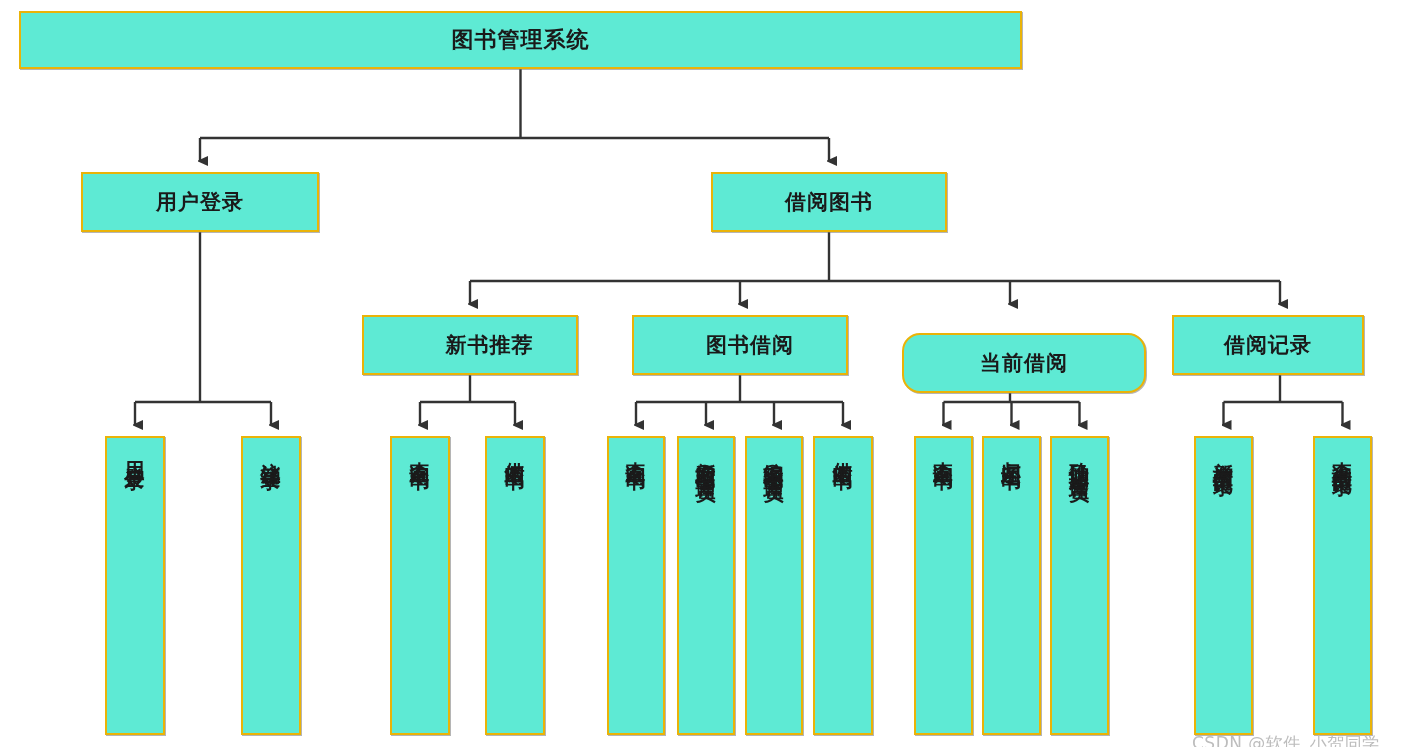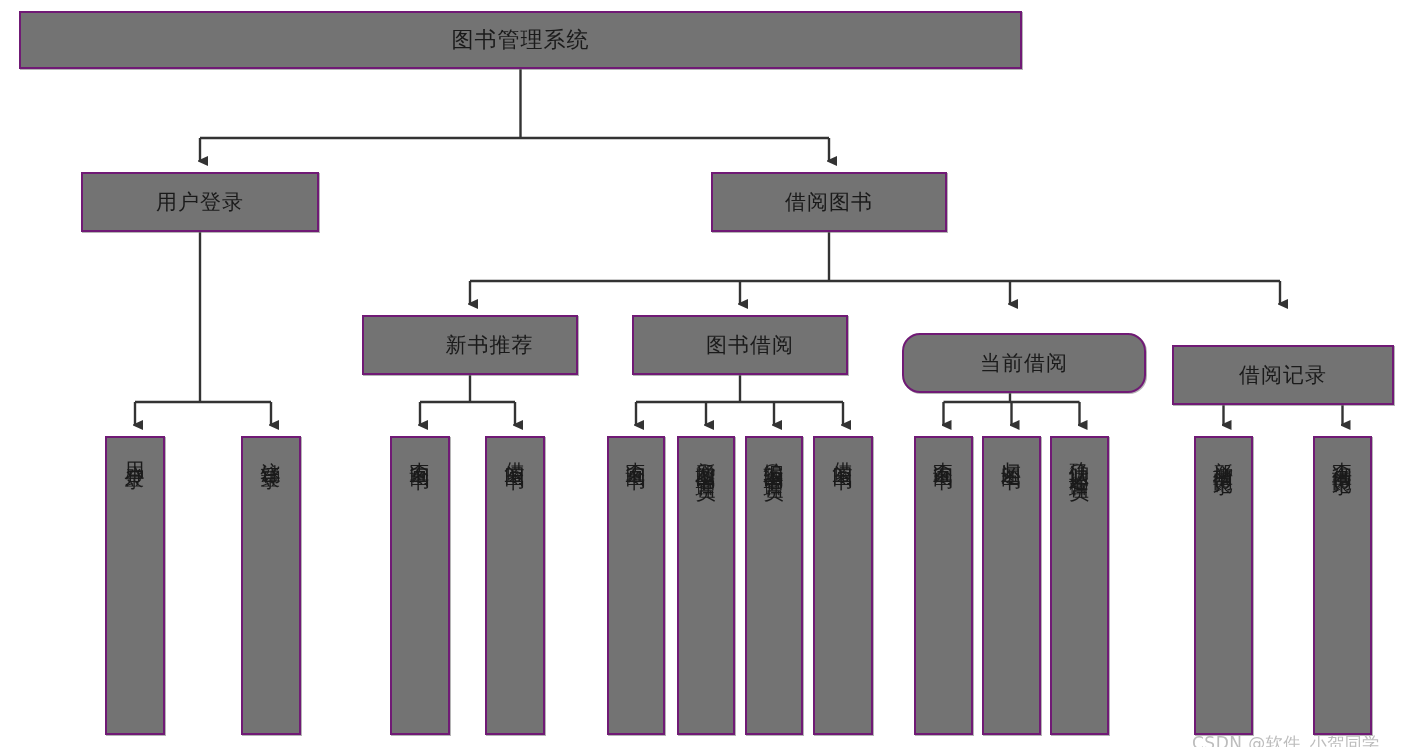--- a/index.html
+++ b/index.html
@@ -20,26 +20,27 @@
   svg.edges {
     position: absolute;
     left: 0;
     top: 0;
     width: 1405px;
     height: 747px;
   }
   .node {
     position: absolute;
     box-sizing: border-box;
-    background: #737373;
-    border: 2px solid #701a75;
+    background: #5eead4;
+    border: 2px solid #eab308;
     box-shadow: 1px 1px 0 0 rgba(120,120,120,0.55);
     display: flex;
     align-items: center;
     justify-content: center;
+    font-weight: bold;
   }
   .node .label {
     color: #1a1a1a;
     font-size: 21px;
     line-height: 1.25;
     letter-spacing: 1px;
     white-space: nowrap;
     text-align: center;
   }
   .node.vertical .label {
@@ -124,21 +125,21 @@
       </div>
       <div class="node" style="left: 362px; top: 315px; width: 216px; height: 60px; padding-left: 39px;">
         <span class="label">新书推荐</span>
       </div>
       <div class="node" style="left: 632px; top: 315px; width: 216px; height: 60px; padding-left: 20px;">
         <span class="label">图书借阅</span>
       </div>
       <div class="node" style="left: 902px; top: 333px; width: 244px; height: 60px; border-radius: 18px;">
         <span class="label">当前借阅</span>
       </div>
-      <div class="node" style="left: 1172px; top: 315px; width: 222px; height: 60px; margin-top: 30px;">
+      <div class="node" style="left: 1172px; top: 315px; width: 192px; height: 60px;">
         <span class="label">借阅记录</span>
       </div>
       <div class="node vertical" style="left: 105px; top: 436px; width: 60px; height: 299px;">
         <span class="label">用户登录</span>
       </div>
       <div class="node vertical" style="left: 241px; top: 436px; width: 60px; height: 299px;">
         <span class="label">注销登录</span>
       </div>
       <div class="node vertical" style="left: 390px; top: 436px; width: 60px; height: 299px;">
         <span class="label">查询图书</span>

